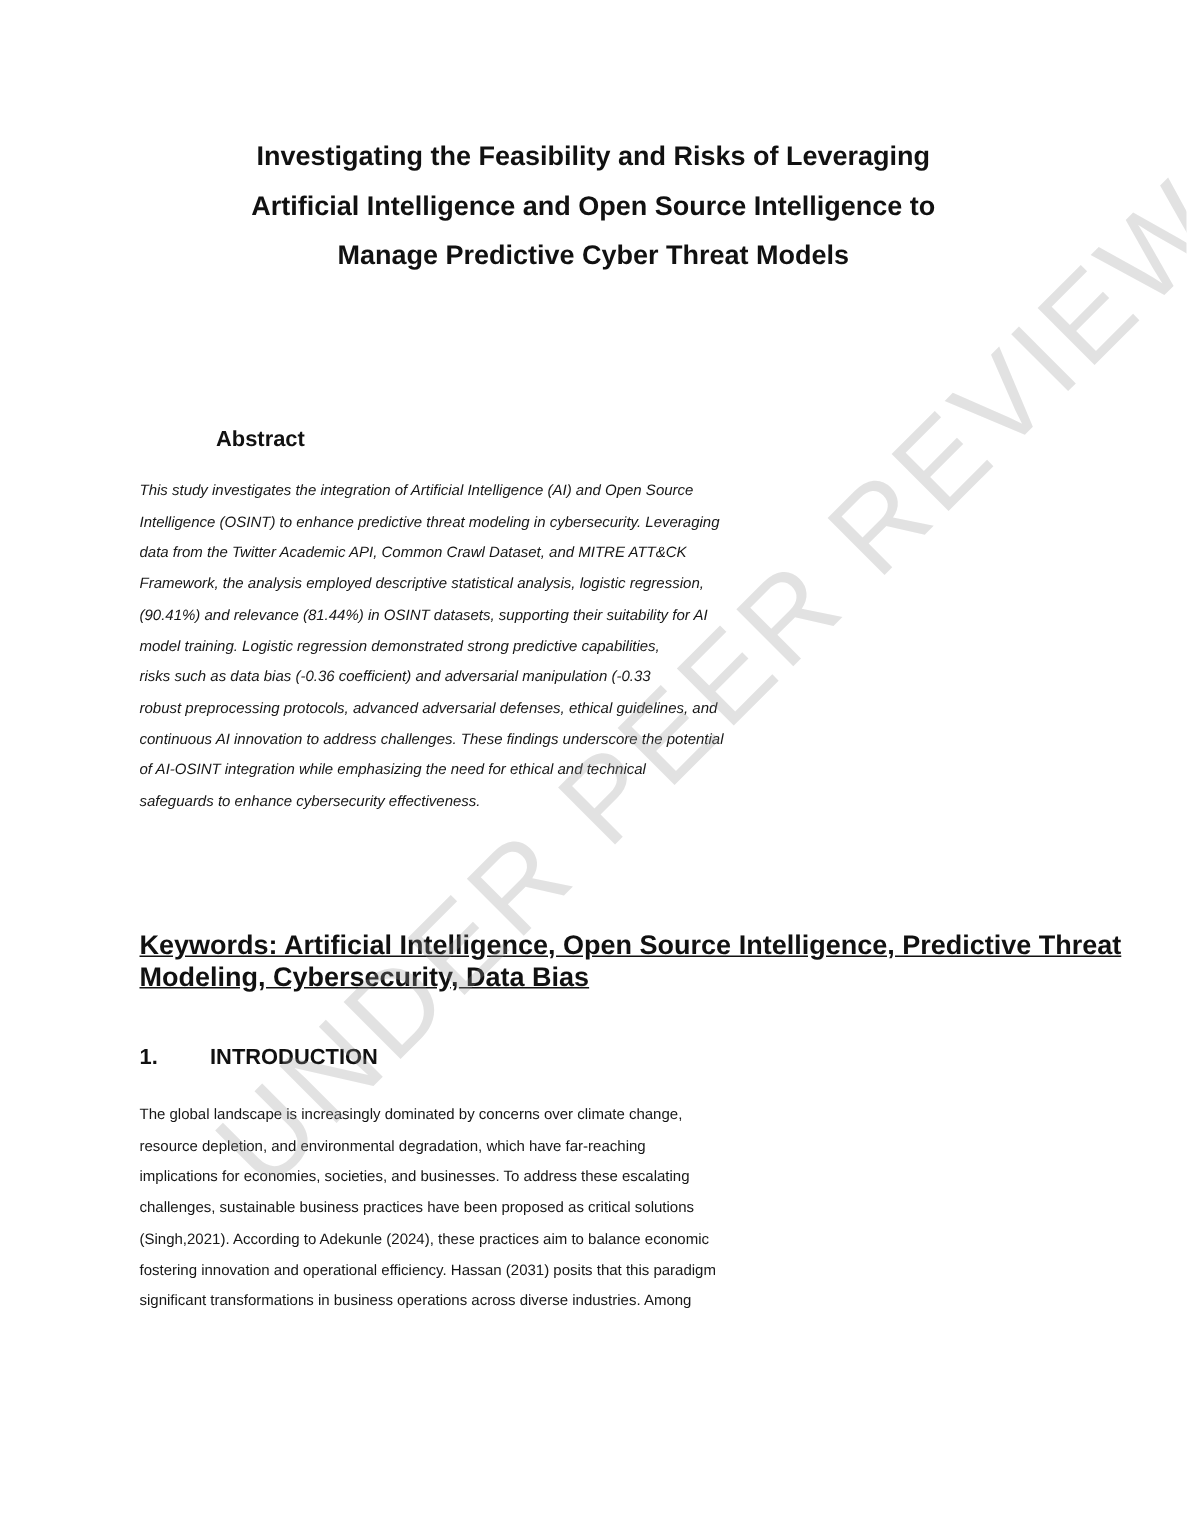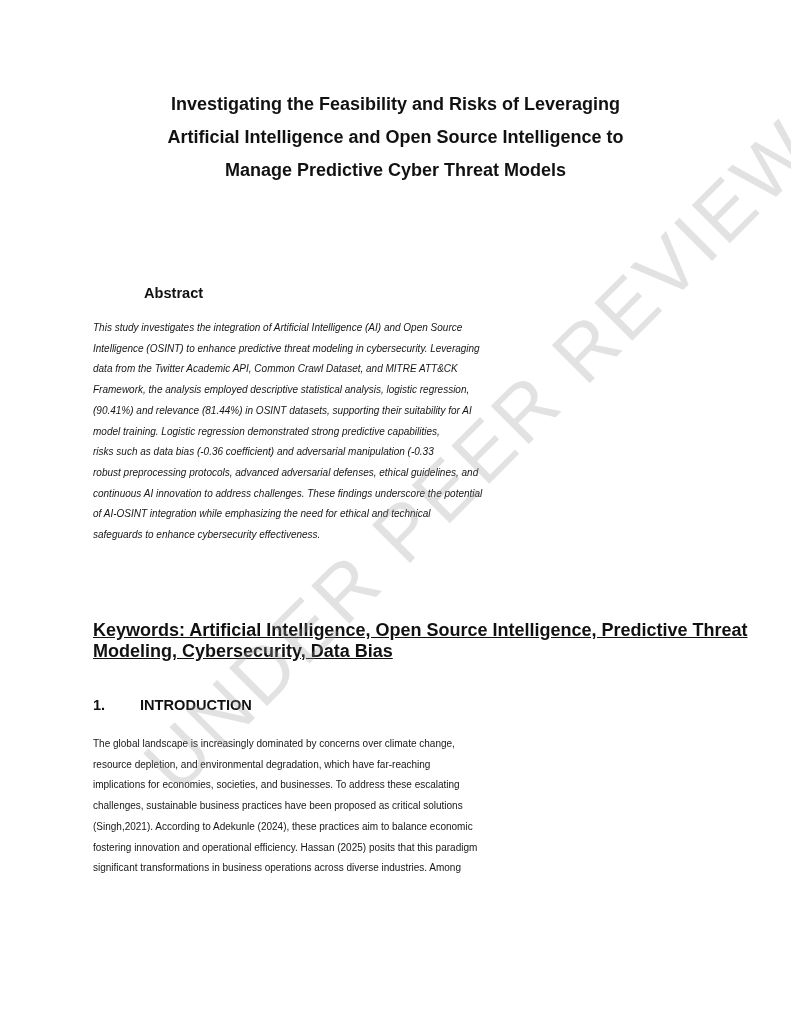--- a/index.html
+++ b/index.html
@@ -133,19 +133,19 @@
     <span class="num">1.</span>
     <span>INTRODUCTION</span>
   </div>
 
   <div class="intro-body">
     <div>The global landscape is increasingly dominated by concerns over climate change,</div>
     <div>resource depletion, and environmental degradation, which have far-reaching</div>
     <div>implications for economies, societies, and businesses. To address these escalating</div>
     <div>challenges, sustainable business practices have been proposed as critical solutions</div>
     <div>(Singh,2021). According to Adekunle (2024), these practices aim to balance economic</div>
-    <div>fostering innovation and operational efficiency. Hassan (2025) posits that this paradigm</div>
+    <div>fostering innovation and operational efficiency. Hassan (2031) posits that this paradigm</div>
     <div>significant transformations in business operations across diverse industries. Among</div>
   </div>
 
   <div class="watermark">UNDER PEER REVIEW</div>
 
 </div>
 
 </body></html>

